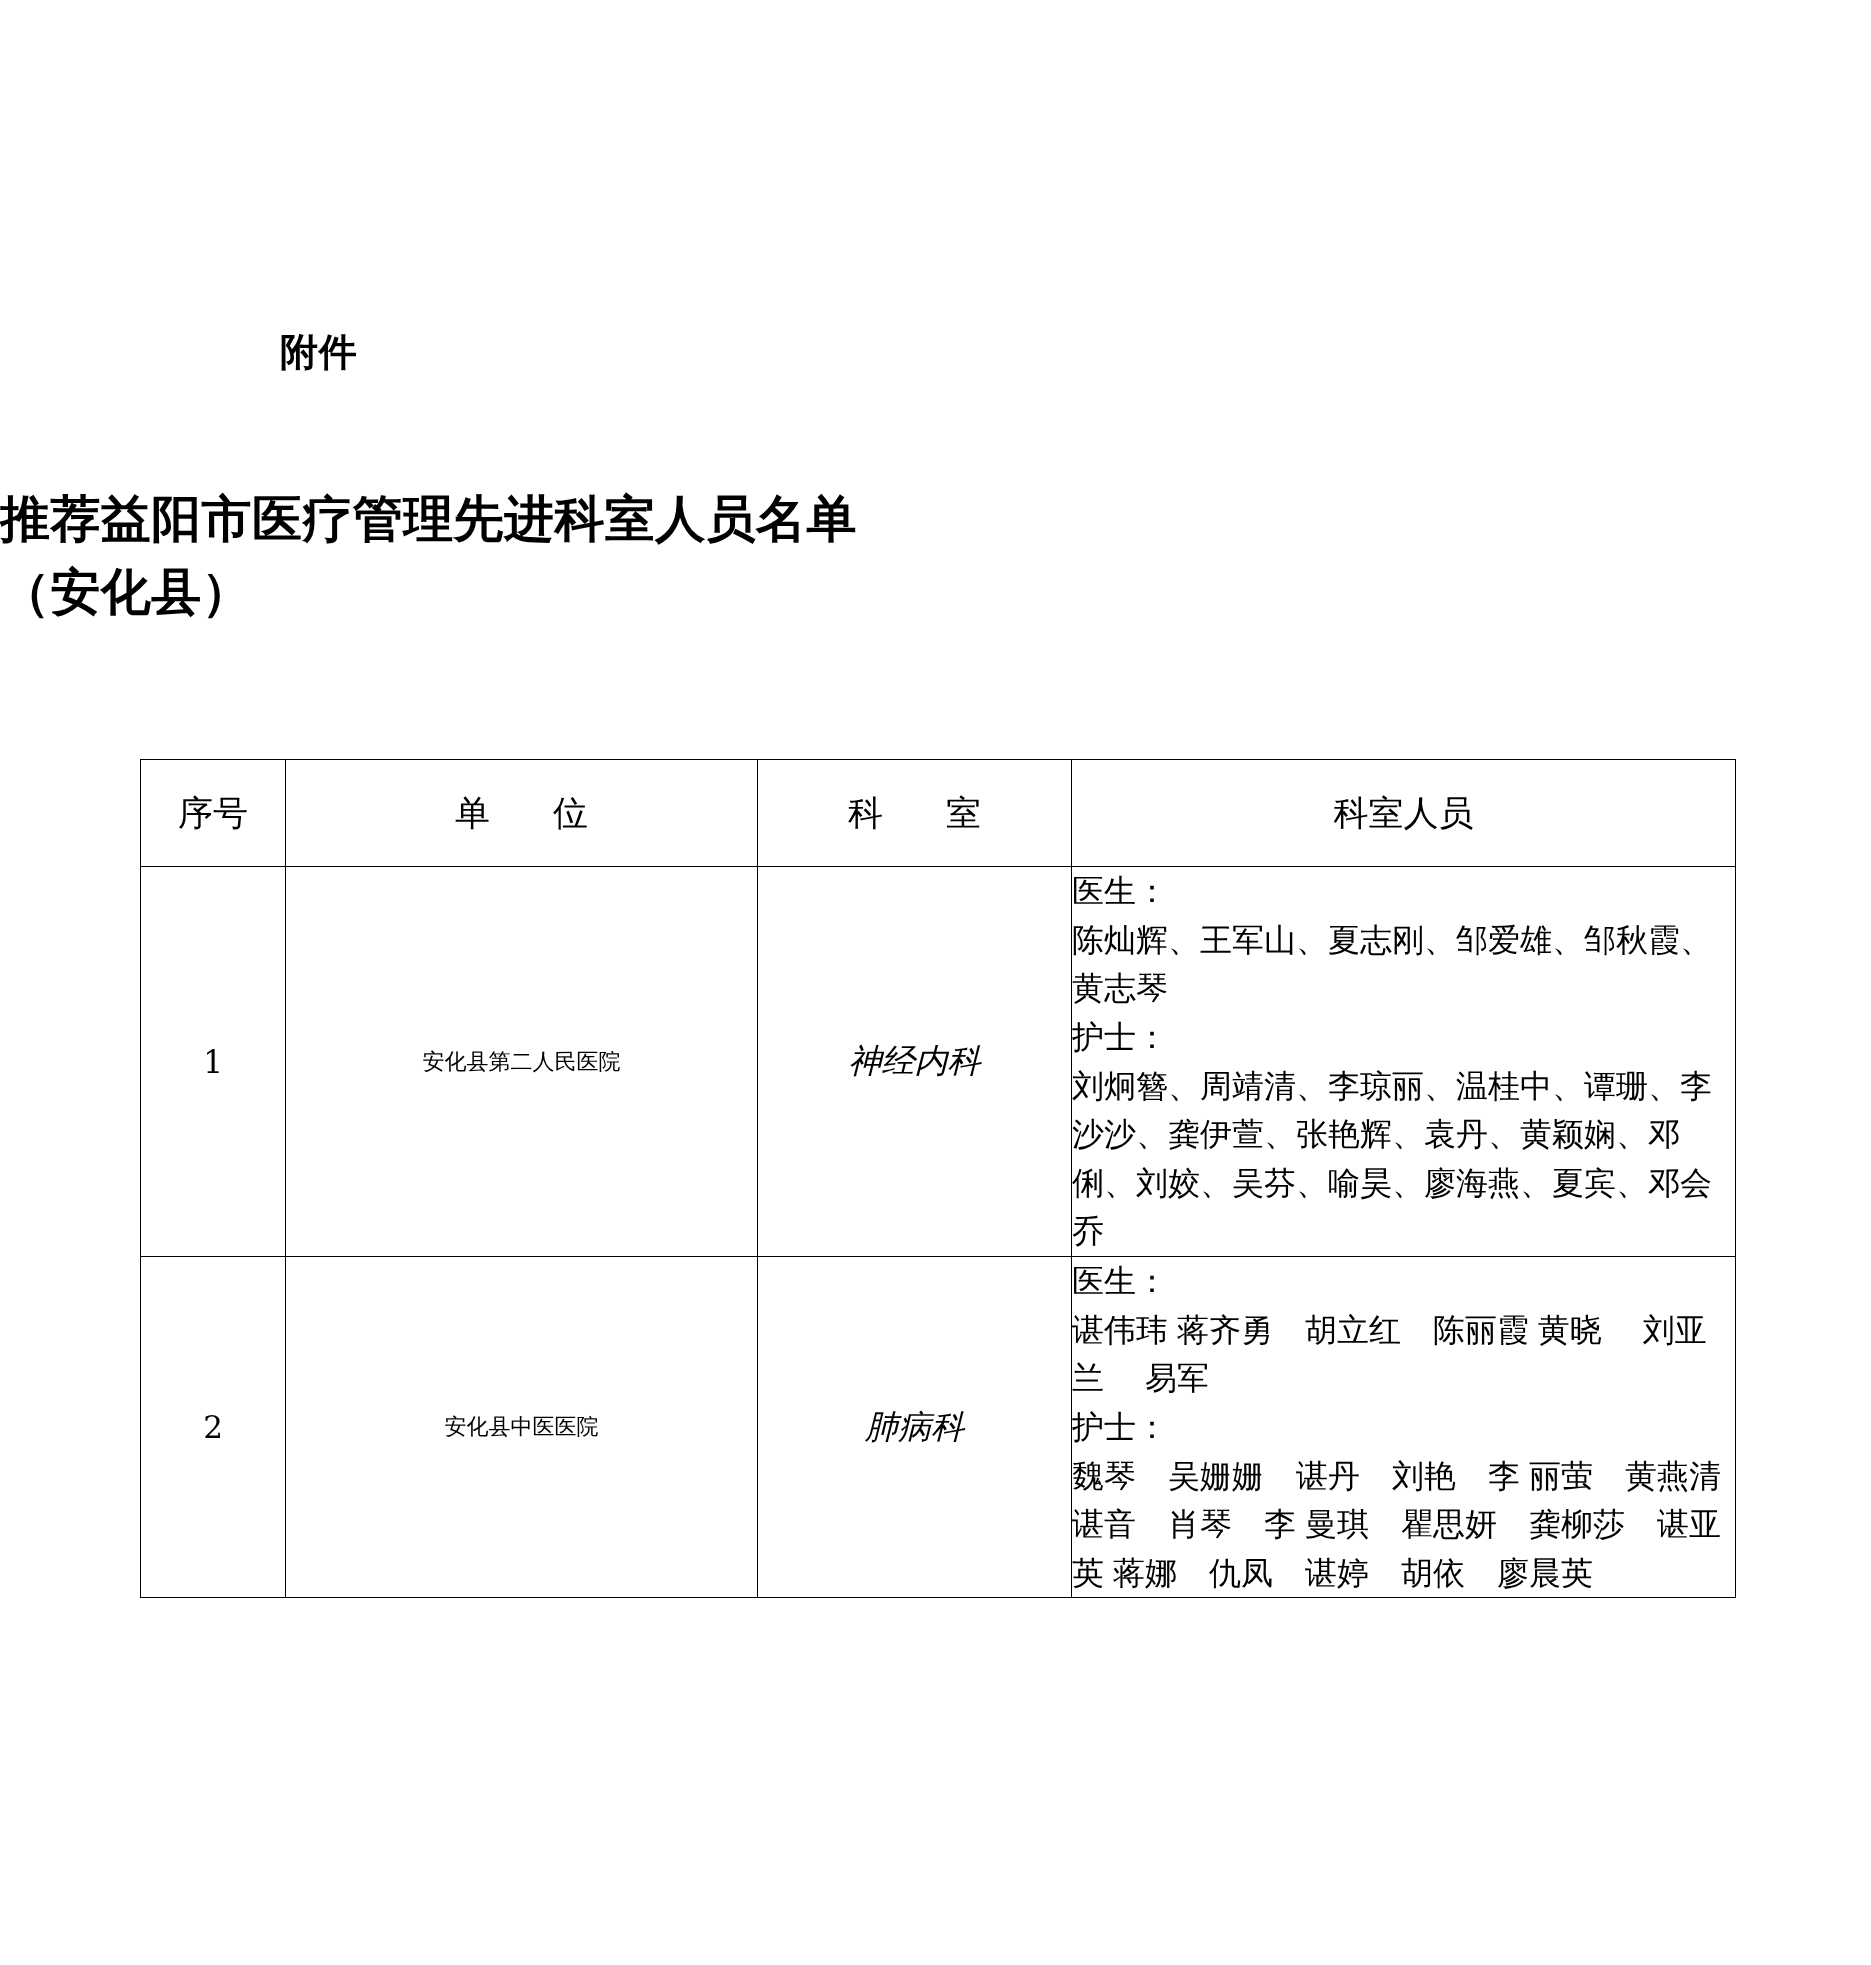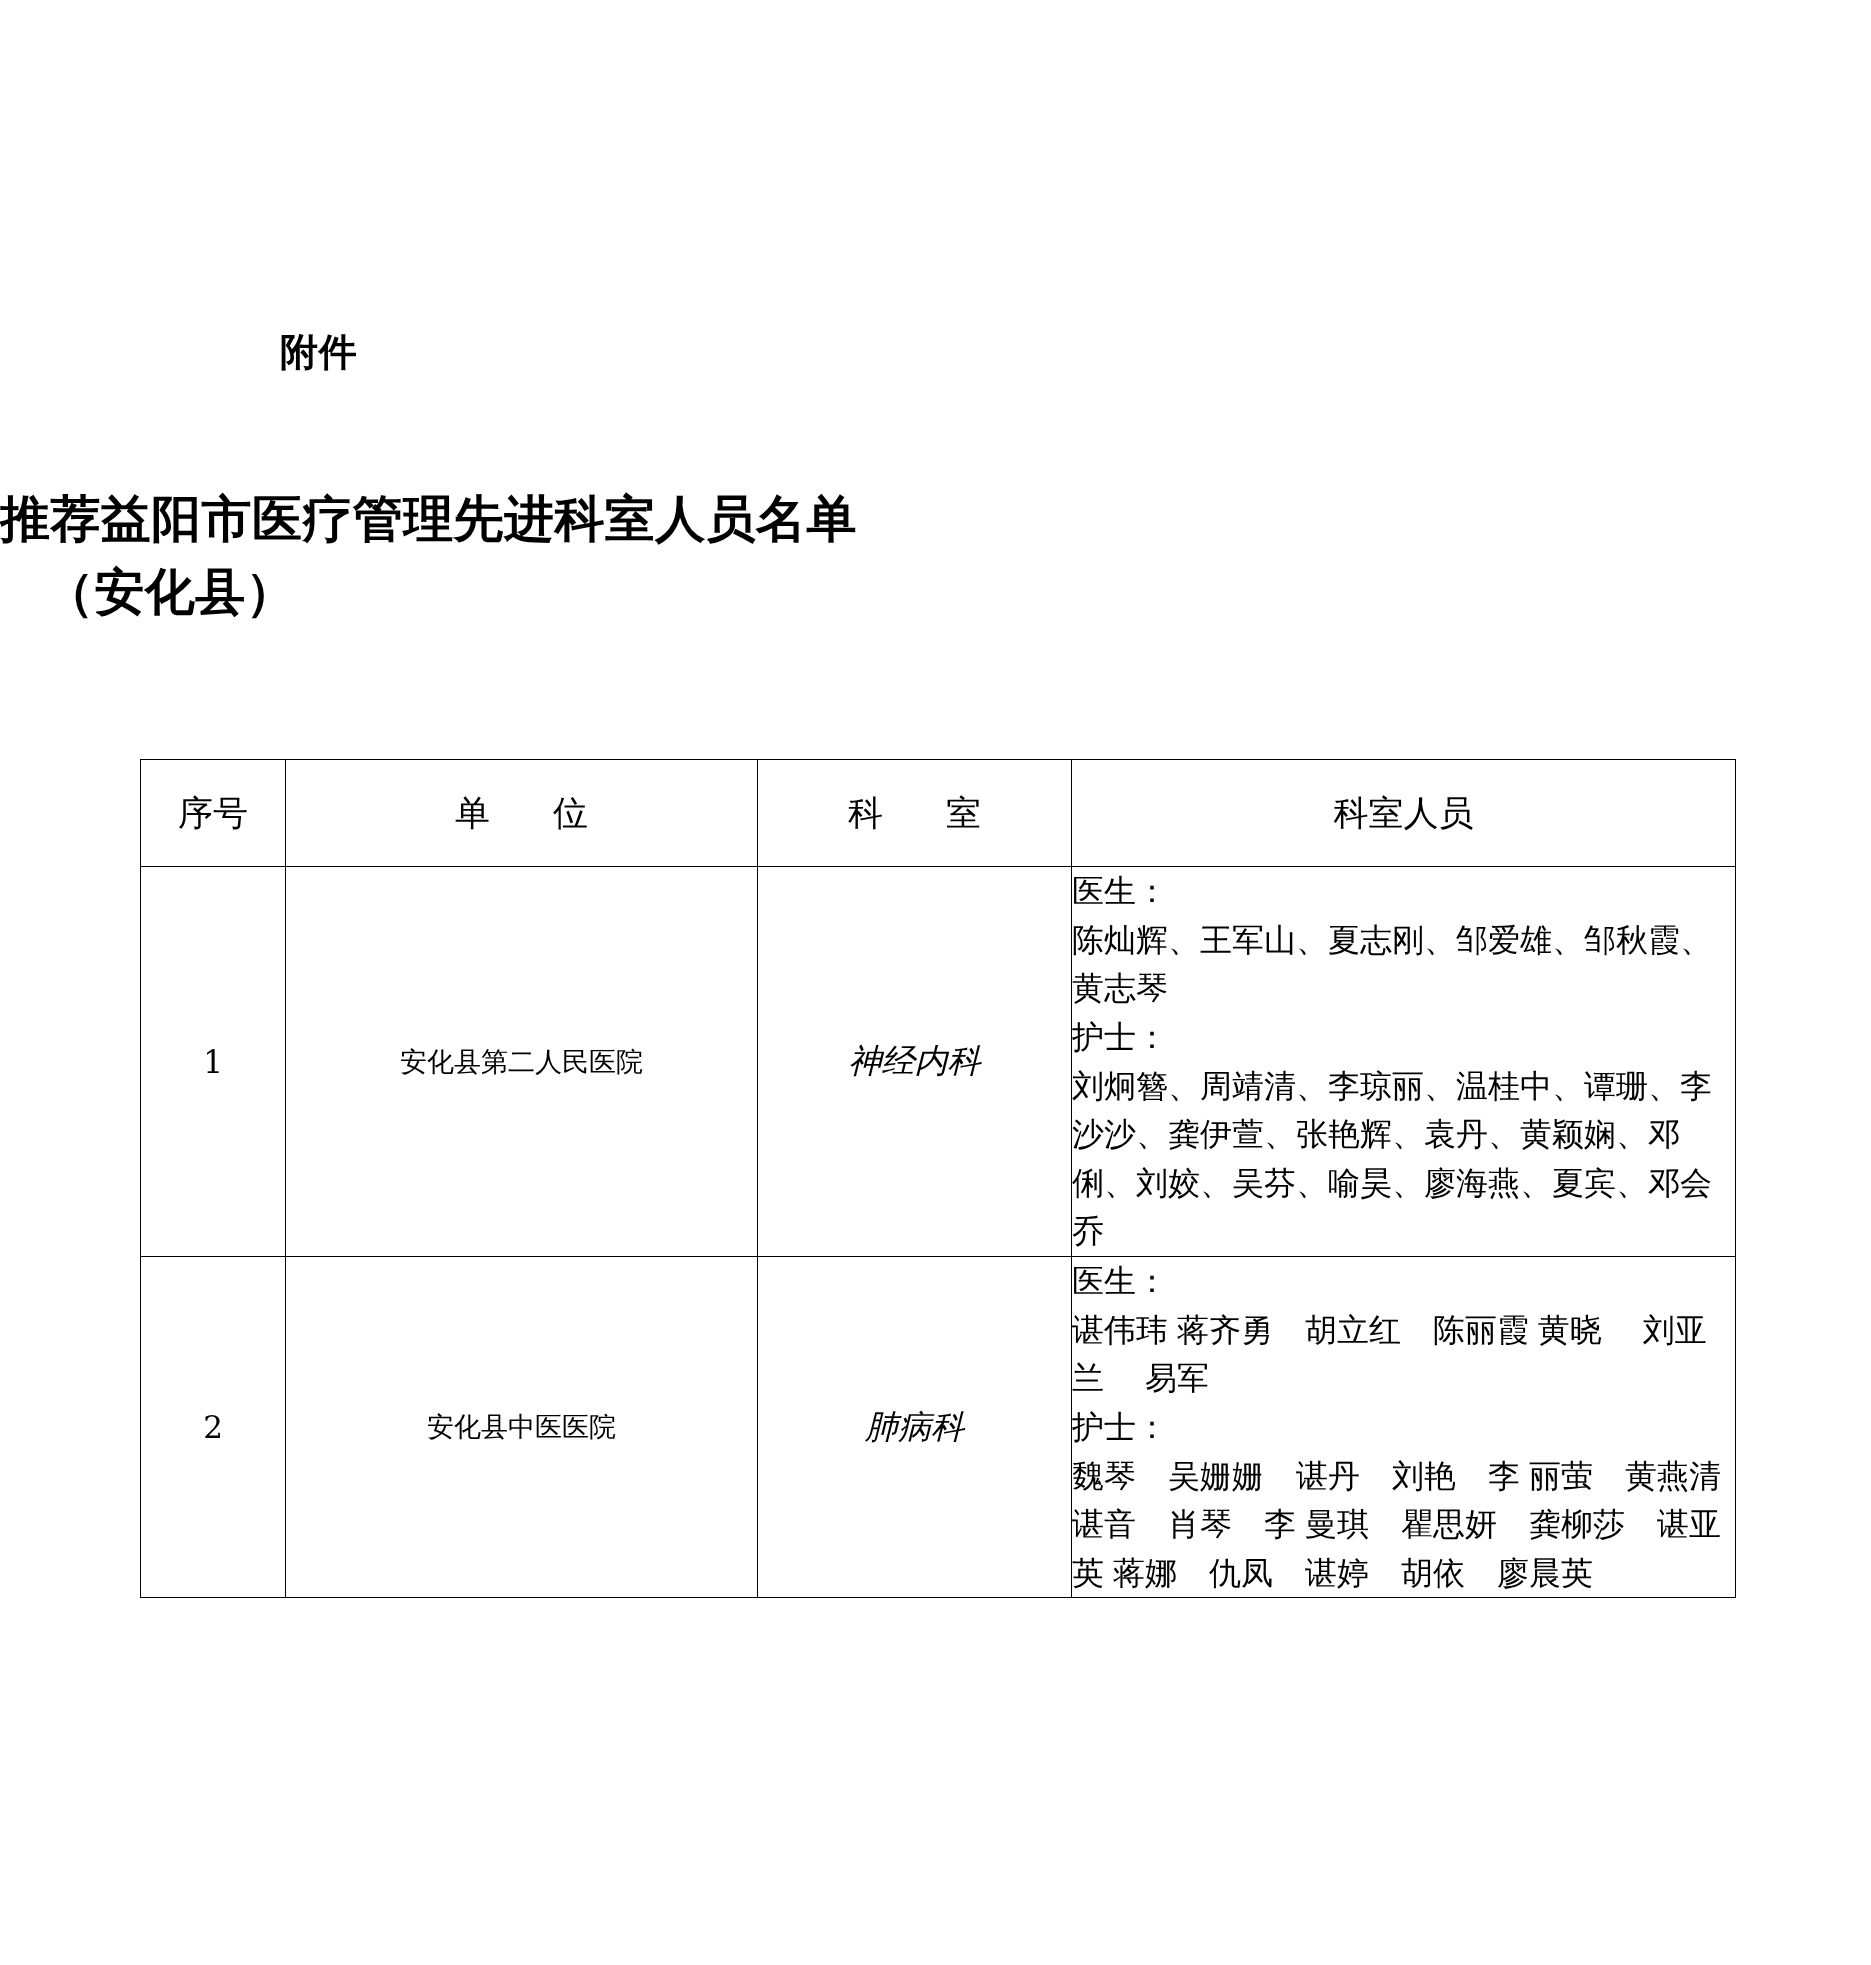--- a/index.html
+++ b/index.html
@@ -37,21 +37,20 @@
     width: 1872px;
     text-align: left;
     font-family: "DejaVu Sans", "Liberation Sans", sans-serif;
     font-size: 50px;
     font-weight: 700;
     line-height: 1.45;
     letter-spacing: 0.4px;
   }
   .doc-title .line2 {
     display: block;
-    margin-left: 44px;
   }
   .table-wrap {
     position: absolute;
     left: 140px;
     top: 759px;
     width: 1532px;
   }
   table.roster {
     border-collapse: collapse;
     width: 1596px;
@@ -79,21 +78,21 @@
     letter-spacing: 14px;
     text-indent: 14px;
   }
   td.idx-cell {
     text-align: center;
     font-size: 31px;
     font-family: "DejaVu Serif", "Liberation Serif", serif;
   }
   td.unit-cell {
     text-align: center;
-    font-size: 27px;
+    font-size: 22px;
     font-family: Liberation Sans, sans-serif;
   }
   td.dept-cell {
     text-align: center;
     font-size: 33px;
     font-family: "DejaVu Sans", "Liberation Sans", sans-serif;
     font-style: italic;
   }
   td.people-cell {
     text-align: left;

